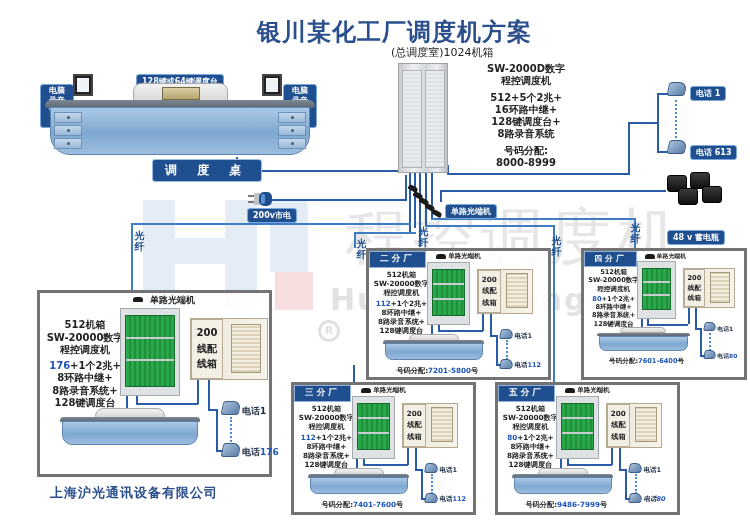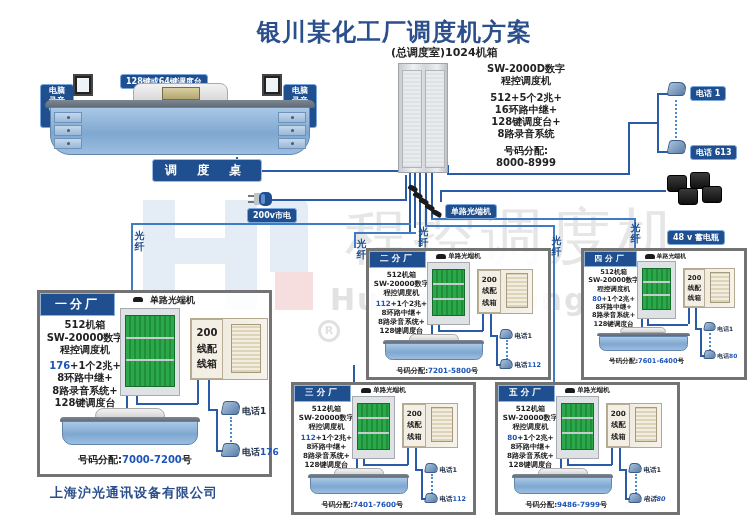--- a/index.html
+++ b/index.html
@@ -8,21 +8,21 @@
 
   
   .wm-block { position: absolute; background: #dbe7f3; opacity: .75; }
   .wm-red { position: absolute; background: #f4d6d6; opacity: .8; }
   .wm-text { position: absolute; color: #e6e6e6; font-size: 62px; font-family: "DejaVu Serif", serif; letter-spacing: 6px; white-space: nowrap; }
   .wm-text2 { position: absolute; color: #e2e2e2; font-size: 30px; font-weight: bold; font-family: "DejaVu Sans", sans-serif; letter-spacing: 2px; white-space: nowrap; }
   .wm-reg { position: absolute; width: 22px; height: 22px; border-radius: 50%; border: 3px solid #e0e0e0; color: #e0e0e0; font-size: 11px; font-weight: bold; text-align: center; line-height: 16px; }
 
   
   .title { position: absolute; left: 257px; top: 16px; font-size: 24px; font-weight: bold; color: #2b4f8c; letter-spacing: 1px; white-space: nowrap; }
-  .sub { font-size: 11px; font-weight: bold; color: #222; white-space: nowrap; }
+  .sub { font-size: 11px; font-weight: normal; color: #222; white-space: nowrap; }
 
   
   .ln { position: absolute; background: #2a5ba8; }
   .ln-lt { position: absolute; background: #3e7cc6; }
   .ln-dot { position: absolute; border-left: 2px dotted #4a8ad0; }
 
   
   .pill { position: absolute; background: #1f4f8f; color: #fff; font-size: 8px; font-weight: bold; padding: 1px 5px; border-radius: 3px; white-space: nowrap; border: 1px solid #7aa7dc; }
   .tag-blue { position: absolute; background: #1f4f8f; color: #fff; font-size: 12px; font-weight: bold; padding: 2px 12px; border-radius: 3px; letter-spacing: 8px; border: 1px solid #9bbde6; }
 
@@ -132,21 +132,21 @@
 <div class="otu" style="left:432px;top:211px;transform:rotate(30deg);"></div>
 <div class="pill" style="left:445px;top:204px;">单路光端机</div>
 
 <div class="fiber" style="left:134px;top:230px;"><span>光纤</span></div>
 <div class="fiber" style="left:356px;top:238px;"><span>光纤</span></div>
 <div class="fiber" style="left:418px;top:226px;"><span>光纤</span></div>
 <div class="fiber" style="left:551px;top:235px;"><span>光纤</span></div>
 <div class="fiber" style="left:630px;top:222px;"><span>光纤</span></div>
 
 <div>
-  <div class="pill" style="left:120px;top:74px;font-size:8px;">128键或64键调度台</div>
+  <div class="pill" style="left:136px;top:74px;font-size:8px;">128键或64键调度台</div>
   <div class="pill" style="left:40px;top:84px;width:34px;white-space:normal;text-align:center;line-height:10px;">电脑录音管理等</div>
   <div class="pill" style="left:283px;top:84px;width:34px;white-space:normal;text-align:center;line-height:10px;">电脑录音管理等</div>
 
   <div class="monitor" style="left:73px;top:74px;width:20px;height:22px;">
       <div class="monitor-screen"></div>
     </div>
   <div class="monitor" style="left:262px;top:74px;width:20px;height:22px;">
       <div class="monitor-screen"></div>
     </div>
   <div class="console" style="left:133px;top:83px;width:95px;height:20px;">
@@ -206,21 +206,20 @@
     <rect x="0" y="11" width="7" height="2" fill="#777"></rect>
     <rect x="6" y="3" width="6" height="12" rx="1" fill="#c0c4c8"></rect>
     <rect x="11" y="2" width="13" height="14" rx="5" fill="#1f4f8f"></rect>
     <rect x="13" y="4" width="4" height="10" rx="2" fill="#5f8fcf"></rect>
   </svg>
   <div class="pill" style="left:247px;top:208px;">200v市电</div>
 </div>
 
 <div id="branches">
     <div class="branch" style="left: 37px; top: 290px; width: 235px; height: 187px;">
-      <div class="branch-tag" style="font-size:12.0px;padding:2.0px 14.0px;">一分厂</div>
       <div class="otu" style="left:93.0px;top:4.0px;"></div>
       <div class="otu-lbl" style="left:110.0px;top:1.0px;font-size:9.0px;">单路光端机</div>
 
       <div class="b-spec" style="left:4.0px;top:26.0px;width:82.0px;font-size:10.0px;">
         <div>512机箱</div>
         <div>SW-20000数字</div>
         <div>程控调度机</div>
         <div style="height:3.0px"></div>
         <div><span class="hl">176</span><span>+1个2兆+</span></div>
         <div>8环路中继+</div>
@@ -257,21 +256,20 @@
 
       <div class="phone" style="left:182.0px;top:108.0px;width:18.0px;height:14.0px;"></div>
       <div class="phone-lbl" style="left:202.0px;top:112.0px;font-size:9.0px;">电话1</div>
       <div class="phone" style="left:182.0px;top:150.0px;width:18.0px;height:14.0px;"></div>
       <div class="phone-lbl" style="left:202.0px;top:153.0px;font-size:9.0px;"><span>电话</span><span class="hl">176</span></div>
 
       <div class="console" style="left:55.0px;top:115.0px;width:70.0px;height:10.0px;"></div>
       <div class="desk-top" style="left:20.0px;top:124.0px;width:140.0px;height:5.0px;"></div>
       <div class="desk-body" style="left:22.0px;top:128.0px;width:136.0px;height:24.0px;border-radius:0 0 10.0px 10.0px;"></div>
 
-      <div class="numfoot" style="left:38.0px;top:160.0px;font-size:10.0px;"><span>号码分配:</span><span class="hl">7000-7200</span><span>号</span></div>
     </div>
     <div class="branch" style="left: 366px; top: 248px; width: 185px; height: 132px;">
       <div class="branch-tag" style="font-size:8.6px;padding:1.4px 10.1px;">二分厂</div>
       <div class="otu" style="left:67.0px;top:2.9px;"></div>
       <div class="otu-lbl" style="left:79.2px;top:0.7px;font-size:6.5px;">单路光端机</div>
 
       <div class="b-spec" style="left:2.9px;top:18.7px;width:59.0px;font-size:7.2px;">
         <div>512机箱</div>
         <div>SW-20000数字</div>
         <div>程控调度机</div>

